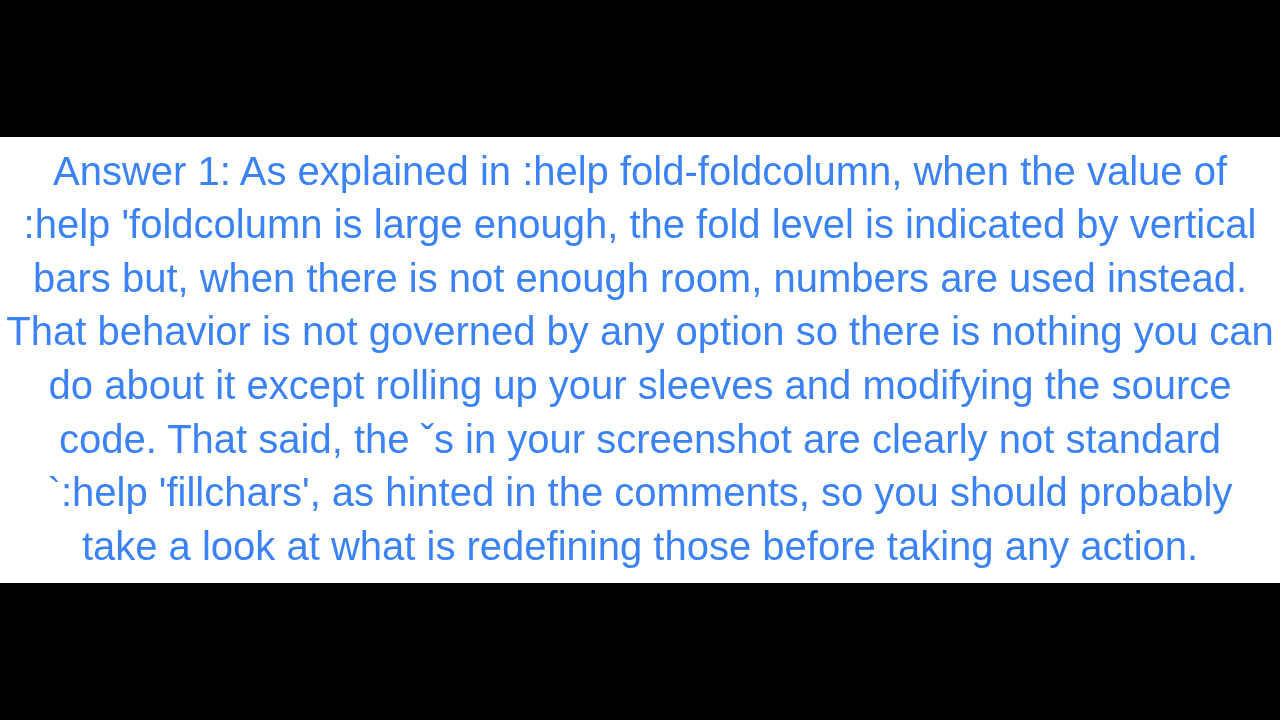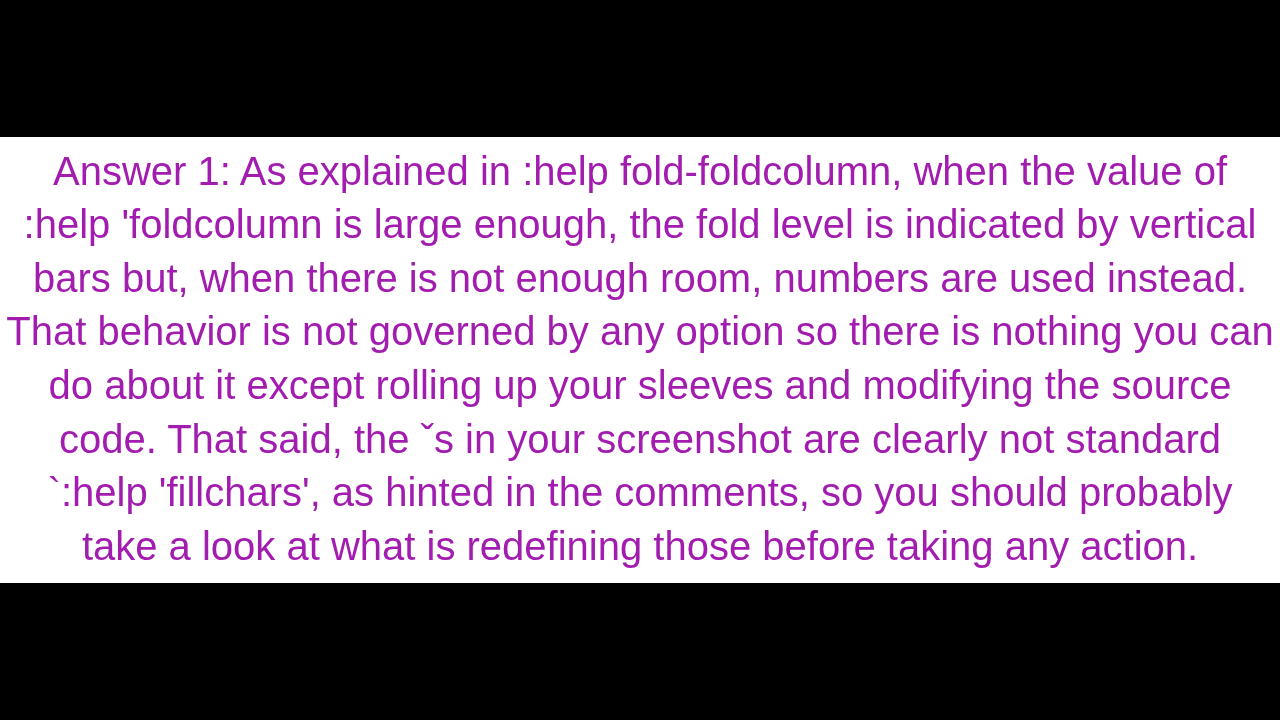--- a/index.html
+++ b/index.html
@@ -13,21 +13,21 @@
     }
     .text-panel {
       background: #ffffff;
       width: 1280px;
       padding: 8px 6px 10px 6px;
     }
     .content {
       font-family: Arial, Helvetica, sans-serif;
       font-size: 40px;
       line-height: 1.34;
-      color: #a21caf;
+      color: #3b82f6;
       text-align: center;
       letter-spacing: 0px;
     }
   </style>
 </head>
 <body>
 
 <div class="text-panel">
   <p class="content">Answer 1: As explained in :help fold-foldcolumn, when the value of :help 'foldcolumn is large enough, the fold level is indicated by vertical bars but, when there is not enough room, numbers are used instead. That behavior is not governed by any option so there is nothing you can do about it except rolling up your sleeves and modifying the source code. That said, the ˇs in your screenshot are clearly not standard `:help 'fillchars', as hinted in the comments, so you should probably take a look at what is redefining those before taking any action.</p>
 </div>

